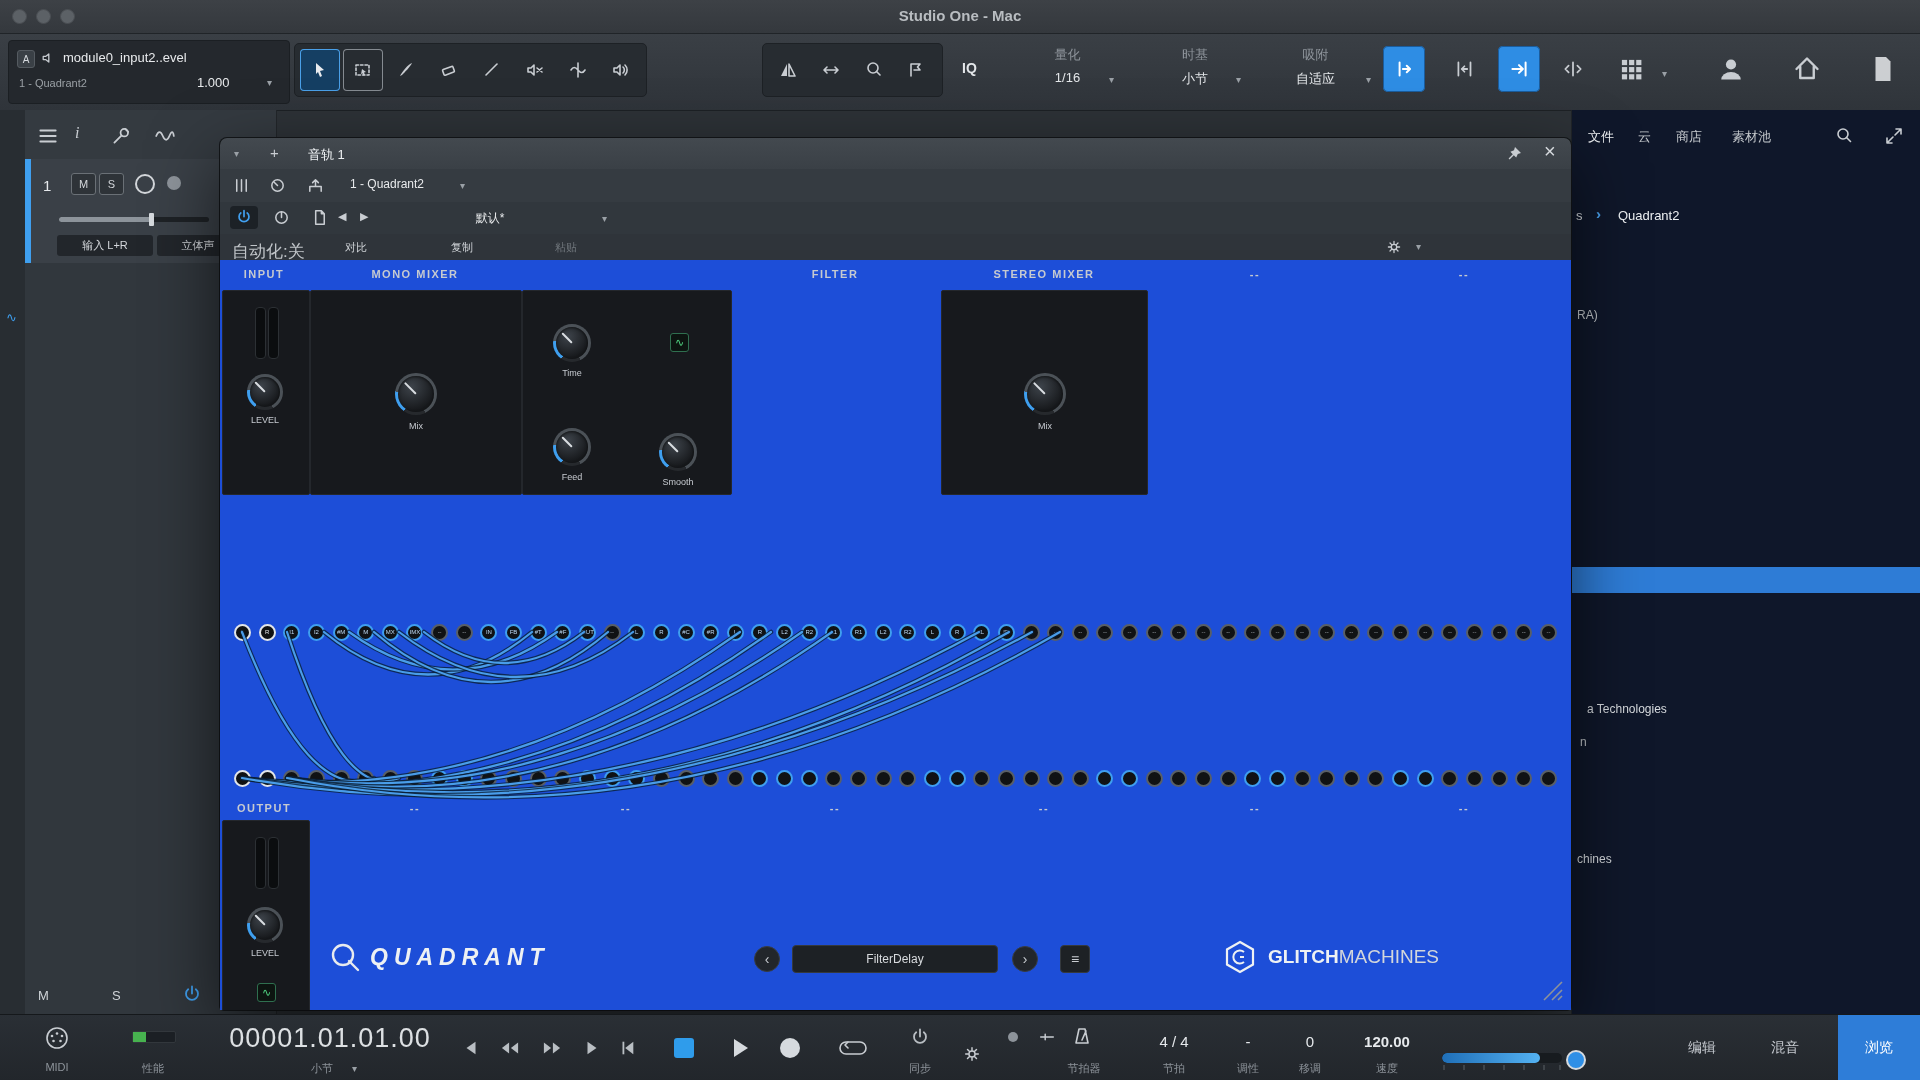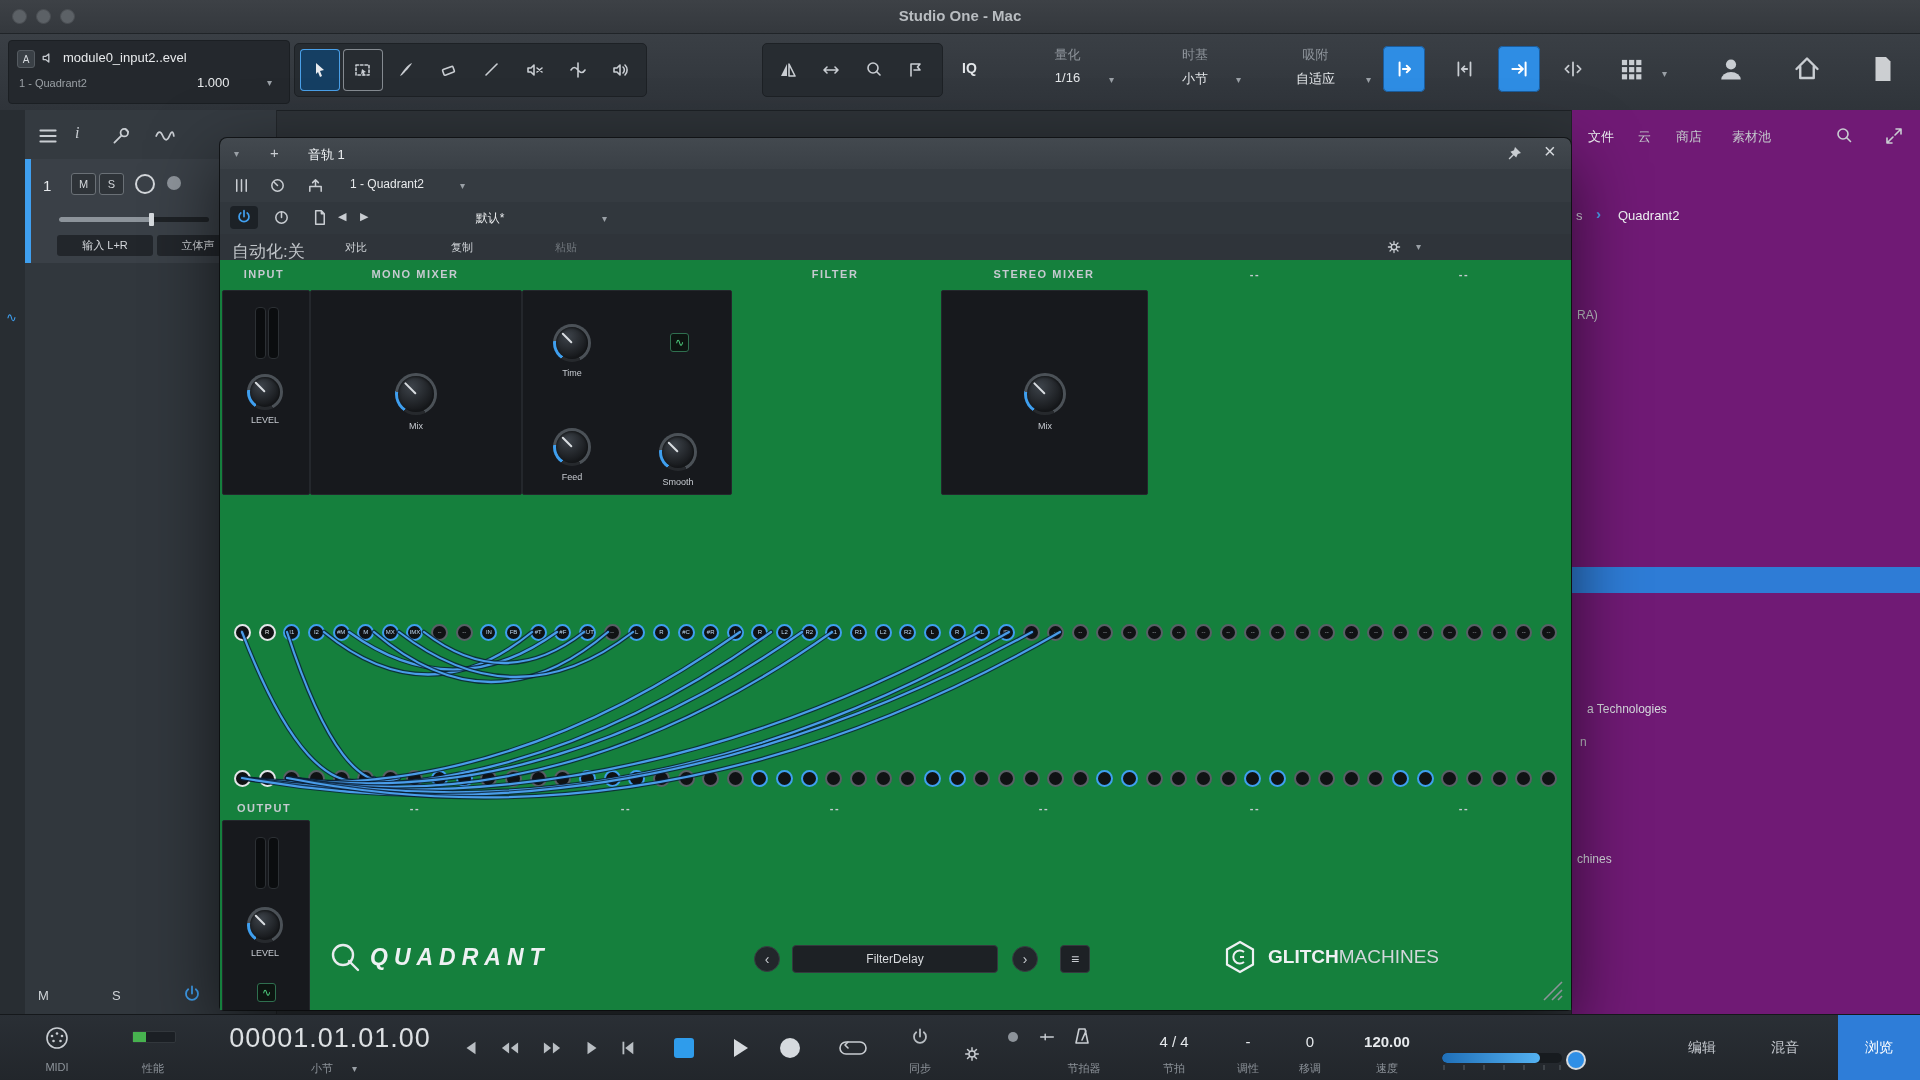--- a/index.html
+++ b/index.html
@@ -33,34 +33,34 @@
   
   .leftpanel{left:0;top:110px;width:276px;height:904px;background:#31373d;border-right:1px solid #22262a}
   .leftrail{left:0;top:0;width:25px;height:904px;background:#282d32}
   .lt-iconrow{left:25px;top:0;width:251px;height:52px;border-bottom:1px solid #262b2f;background:#343a40}
   .trackstrip{left:31px;top:49px;width:245px;height:104px;background:#3a4047}
   .trackblue{left:25px;top:49px;width:6px;height:104px;background:#3f9fef}
   .msbtn{width:23px;height:20px;border:1px solid #6a7076;border-radius:3px;font-size:11px;color:#d3d6da;display:grid;place-items:center;background:#2e3338}
   .pill{background:#22262b;border-radius:3px;color:#d3d6da;font-size:11px;display:flex;align-items:center;justify-content:center}
 
   
-  .rightpanel{left:1571px;top:110px;width:349px;height:904px;background:#701a75;border-left:1px solid #202428}
+  .rightpanel{left:1571px;top:110px;width:349px;height:904px;background:#0f172a;border-left:1px solid #202428}
   .rp-tab{font-size:13px;color:#c3c7cb}
   .rp-colrow{left:0;top:56px;width:349px;height:32px;background:#333940;border-top:1px solid #24282c;border-bottom:1px solid #24282c}
   .rp-selrow{left:0;top:457px;width:349px;height:26px;background:#2e7cd6}
   .frag{font-size:12px;color:#c0c4c8}
 
   
   .plugin{left:220px;top:138px;width:1351px;height:872px;background:#060708;border-radius:7px 7px 4px 4px;
           box-shadow:0 24px 70px rgba(0,0,0,.6),0 0 0 1px #14171a}
   .phr1{left:0;top:0;width:1351px;height:31px;background:linear-gradient(#43494f,#3a4046);border-radius:7px 7px 0 0;border-bottom:1px solid #272b2f}
   .phr2{left:0;top:31px;width:1351px;height:33px;background:#353b41;border-bottom:1px solid #272b2f}
   .phr3{left:0;top:64px;width:1351px;height:32px;background:#31373d;border-bottom:1px solid #272b2f}
   .phr4{left:0;top:96px;width:1351px;height:26px;background:#2f343a;border-bottom:1px solid #1b1e22}
-  .pbody{left:0;top:122px;width:1351px;height:750px;background:#15803d;overflow:hidden}
+  .pbody{left:0;top:122px;width:1351px;height:750px;background:#1d4ed8;overflow:hidden}
   .mtitle{position:absolute;top:8px;transform:translateX(-50%);font-size:11px;font-weight:bold;letter-spacing:1.5px;color:#c6cad0}
   .panel{position:absolute;background:#17191d;border:1px solid #24272c;border-radius:2px}
   .knob{position:absolute;border-radius:50%;background:conic-gradient(from 215deg,#3f9fef 0 62deg,#4b5157 62deg 298deg,#26292d 298deg 360deg)}
   .knob::before{content:"";position:absolute;inset:3px;border-radius:50%;background:radial-gradient(circle at 38% 30%,#3d434a,#16181b 72%);box-shadow:inset 0 1px 3px rgba(0,0,0,.6)}
   .knob::after{content:"";position:absolute;left:50%;top:50%;width:2px;height:38%;background:#d9dde1;border-radius:1px;transform-origin:50% 0;transform:translateX(-1px) rotate(135deg)}
   .klabel{position:absolute;transform:translateX(-50%);font-size:9px;color:#c6cad0}
   .vmeter{position:absolute;width:9px;border-radius:4px;background:#0b0d0f;border:1px solid #2c3034}
   .jackrow{position:absolute;left:14px;width:1323px;height:22px;display:flex;justify-content:space-between;align-items:center}
   .jack{width:13px;height:13px;border-radius:50%;border:2px solid #595f66;background:#101214;color:#9aa0a6;
         font-size:6px;display:grid;place-items:center;line-height:1;flex:0 0 auto}

